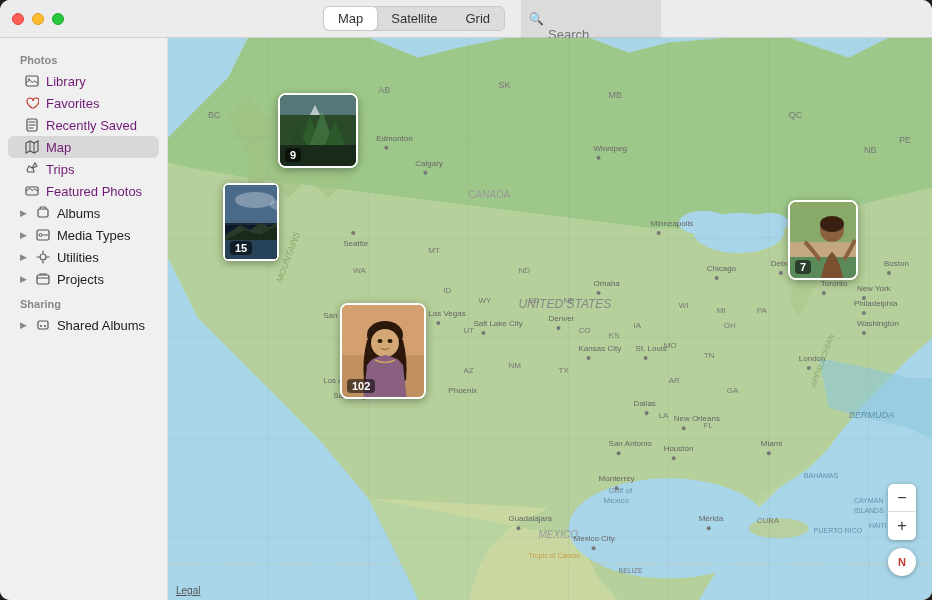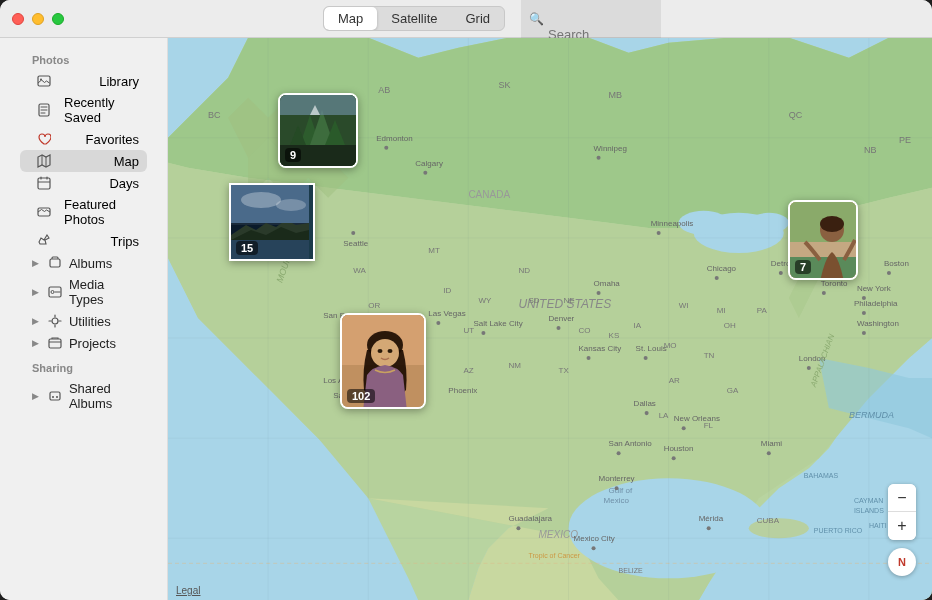--- a/index.html
+++ b/index.html
@@ -19,23 +19,23 @@
     .view-tab { padding: 4px 14px; font-size: 13px; color: #333; cursor: pointer; }
     .view-tab.active { background: white; border-radius: 5px; font-weight: 500; box-shadow: 0 1px 3px rgba(0,0,0,0.2); }
     .search-box { display: flex; align-items: center; background: rgba(0,0,0,0.07); border-radius: 6px; padding: 3px 8px; gap: 4px; margin-left: 12px; width: 140px; }
     .search-box input { background: transparent; border: none; outline: none; font-size: 13px; color: #333; width: 100%; margin-top: 32px; }
     .search-icon-svg { color: #888; font-size: 12px; }
 
     
     .main { display: flex; flex: 1; overflow: hidden; }
 
     
-    .sidebar { width: 168px; background: #f0f0f0; flex-shrink: 0; overflow-y: auto; padding: 8px 16px; border-right: 1px solid #ddd; }
+    .sidebar { width: 168px; background: #f0f0f0; flex-shrink: 0; overflow-y: auto; padding: 8px 4px; border-right: 1px solid #ddd; }
     .sidebar-section-label { font-size: 11px; font-weight: 600; color: #888; padding: 8px 16px 4px 16px; text-transform: none; letter-spacing: 0; }
-    .sidebar-item { display: flex; align-items: center; gap: 12px; padding: 3px 8px 3px 16px; font-size: 13px; color: #000000; cursor: pointer; border-radius: 6px; margin: 0 4px; justify-content: space-between; }
+    .sidebar-item { display: flex; align-items: center; gap: 6px; padding: 3px 8px 3px 16px; font-size: 13px; color: #701a75; cursor: pointer; border-radius: 6px; margin: 0 4px; }
     .sidebar-item.active { background: #d8d8d8; }
     .sidebar-item-icon { width: 16px; height: 16px; display: flex; align-items: center; justify-content: center; color: #555; font-size: 13px; flex-shrink: 0; }
     .sidebar-item-label { font-size: 13px; }
     .sidebar-group { display: flex; align-items: center; gap: 6px; padding: 3px 8px 3px 12px; font-size: 13px; color: #222; cursor: pointer; border-radius: 6px; margin: 0 4px; }
     .chevron { font-size: 9px; color: #888; margin-right: 2px; }
 
     
     .map-area { flex: 1; position: relative; overflow: hidden; background: #aec5a0; }
 
     
@@ -92,71 +92,61 @@
               <rect x="1" y="2" width="12" height="10" rx="1.5" stroke="#555" stroke-width="1.2" fill="none"></rect>
               <path d="M1 9l3.5-3 3 2.5 2-1.5 3 2" stroke="#555" stroke-width="1" fill="none"></path>
               <circle cx="4" cy="5.5" r="1" fill="#555"></circle>
             </svg>
         </span>
         <span class="sidebar-item-label">Library</span>
       </div>
       <div class="sidebar-item">
         <span class="sidebar-item-icon">
           <svg width="14" height="14" viewBox="0 0 14 14" fill="none">
+              <path d="M7 12s-5-3.5-5-7a3 3 0 016 0 3 3 0 016 0c0 3.5-5 7-5 7z" stroke="#c0392b" stroke-width="1.2" fill="none"></path>
+            </svg>
+        </span>
+        <span class="sidebar-item-label">Favorites</span>
+      </div>
+      <div class="sidebar-item">
+        <span class="sidebar-item-icon">
+          <svg width="14" height="14" viewBox="0 0 14 14" fill="none">
               <rect x="2" y="1" width="10" height="12" rx="1.5" stroke="#555" stroke-width="1.2" fill="none"></rect>
               <path d="M4 4h6M4 7h6M4 10h4" stroke="#555" stroke-width="1" stroke-linecap="round"></path>
             </svg>
         </span>
         <span class="sidebar-item-label">Recently Saved</span>
       </div>
-      <div class="sidebar-item">
-        <span class="sidebar-item-icon">
-          <svg width="14" height="14" viewBox="0 0 14 14" fill="none">
-              <path d="M7 12s-5-3.5-5-7a3 3 0 016 0 3 3 0 016 0c0 3.5-5 7-5 7z" stroke="#c0392b" stroke-width="1.2" fill="none"></path>
-            </svg>
-        </span>
-        <span class="sidebar-item-label">Favorites</span>
-      </div>
       <div class="sidebar-item active">
         <span class="sidebar-item-icon">
           <svg width="14" height="14" viewBox="0 0 14 14" fill="none">
               <path d="M5 1L1 3v10l4-2 4 2 4-2V1l-4 2-4-2z" stroke="#555" stroke-width="1.2" fill="none"></path>
               <path d="M5 1v10M9 3v10" stroke="#555" stroke-width="1"></path>
             </svg>
         </span>
         <span class="sidebar-item-label">Map</span>
       </div>
 
 
       <div class="sidebar-item">
         <span class="sidebar-item-icon">
           <svg width="14" height="14" viewBox="0 0 14 14" fill="none">
-              <rect x="1" y="2" width="12" height="11" rx="1.5" stroke="#555" stroke-width="1.2" fill="none"></rect>
-              <path d="M1 6h12" stroke="#555" stroke-width="1"></path>
-              <path d="M4 1v2M10 1v2" stroke="#555" stroke-width="1.2" stroke-linecap="round"></path>
-            </svg>
-        </span>
-        <span class="sidebar-item-label">Days</span>
+              <path d="M2 8l2-4 3 2 3-5 2 3-4 2 1 4H3z" stroke="#555" stroke-width="1.1" fill="none"></path>
+            </svg>
+        </span>
+        <span class="sidebar-item-label">Trips</span>
       </div>
       <div class="sidebar-item">
         <span class="sidebar-item-icon">
           <svg width="14" height="14" viewBox="0 0 14 14" fill="none">
               <rect x="1" y="3" width="12" height="8" rx="1.5" stroke="#555" stroke-width="1.2" fill="none"></rect>
               <path d="M1 7l3.5-2.5 3 2 2-1.5 3.5 2" stroke="#555" stroke-width="1" fill="none"></path>
             </svg>
         </span>
         <span class="sidebar-item-label">Featured Photos</span>
-      </div>
-      <div class="sidebar-item">
-        <span class="sidebar-item-icon">
-          <svg width="14" height="14" viewBox="0 0 14 14" fill="none">
-              <path d="M2 8l2-4 3 2 3-5 2 3-4 2 1 4H3z" stroke="#555" stroke-width="1.1" fill="none"></path>
-            </svg>
-        </span>
-        <span class="sidebar-item-label">Trips</span>
       </div>
 
       <div class="sidebar-group">
         <span class="chevron">▶</span>
         <span class="sidebar-item-icon">
           <svg width="14" height="14" viewBox="0 0 14 14" fill="none">
               <rect x="2" y="3" width="10" height="8" rx="1.5" stroke="#555" stroke-width="1.2" fill="none"></rect>
               <path d="M4 3V2a1 1 0 011-1h4a1 1 0 011 1v1" stroke="#555" stroke-width="1.1" fill="none"></path>
             </svg>
         </span>
@@ -392,21 +382,21 @@
             <polygon points="10,50 18,30 26,50" fill="#254a25"></polygon>
 
             <rect width="80" height="20" fill="#6a8a9a" opacity="0.7"></rect>
 
             <polygon points="30,20 35,10 40,20" fill="white" opacity="0.6"></polygon>
           </svg>
         </div>
         <div class="count-badge">9</div>
       </div>
 
-      <div class="photo-cluster" style="top: 145px; left: 61px; width: 86px; height: 78px; border-radius: 0;">
+      <div class="photo-cluster" style="top: 145px; left: 55px; width: 56px; height: 78px; border-radius: 6px;">
         <div style="width:100%;height:100%;position:relative;background:#1a3a4a;">
           <svg width="78" height="78" viewBox="0 0 78 78" style="position:absolute;inset:0;">
             <rect width="78" height="78" fill="#1a2a3a"></rect>
 
             <rect y="40" width="78" height="38" fill="#0a1a2a"></rect>
 
             <polygon points="0,78 0,50 15,40 25,45 35,38 45,42 55,35 65,40 78,38 78,78" fill="#2a3a2a"></polygon>
             <polygon points="0,78 0,55 20,45 35,50 50,42 65,48 78,45 78,78" fill="#1a2a1a"></polygon>
 
             <rect y="55" width="78" height="23" fill="#2a4a6a" opacity="0.8"></rect>
@@ -433,21 +423,21 @@
 
             <path d="M30 58 Q20 45 15 40" stroke="#8a6040" stroke-width="4" fill="none"></path>
             <path d="M54 58 Q60 48 65 38" stroke="#8a6040" stroke-width="4" fill="none"></path>
 
             <ellipse cx="42" cy="22" rx="12" ry="8" fill="#3a2010"></ellipse>
           </svg>
         </div>
         <div class="count-badge">7</div>
       </div>
 
-      <div class="photo-cluster" style="top: 265px; left: 172px; width: 86px; height: 96px; border-radius: 8px; margin-top: 10px;">
+      <div class="photo-cluster" style="top: 265px; left: 172px; width: 86px; height: 96px; border-radius: 8px;">
         <div style="width:100%;height:100%;position:relative;background:#c4a882;">
           <svg width="86" height="96" viewBox="0 0 86 96" style="position:absolute;inset:0;">
 
             <rect width="86" height="96" fill="#c09060"></rect>
 
             <rect width="86" height="50" fill="#d4a070"></rect>
 
             <circle cx="43" cy="35" r="18" fill="#c4956a"></circle>
 
             <path d="M25 35 Q20 55 22 75 Q30 85 43 90 Q56 85 64 75 Q66 55 61 35" fill="#1a0a00" opacity="0.9"></path>

